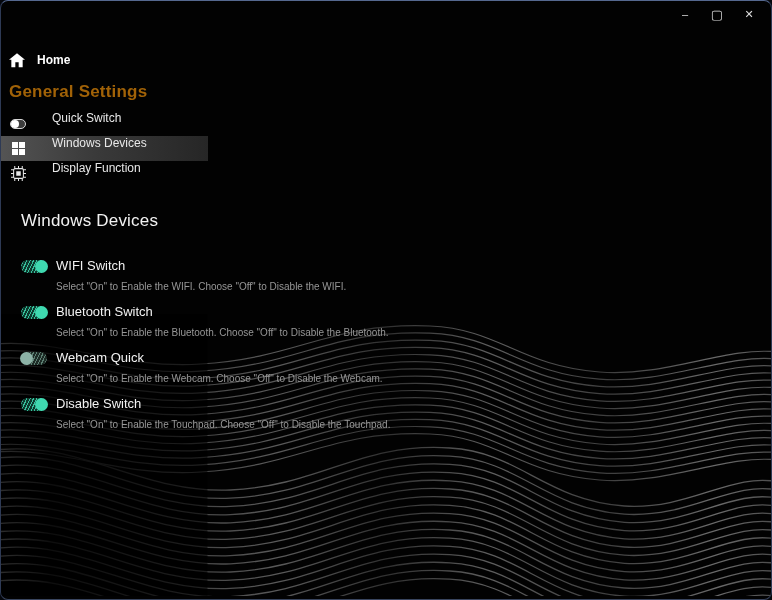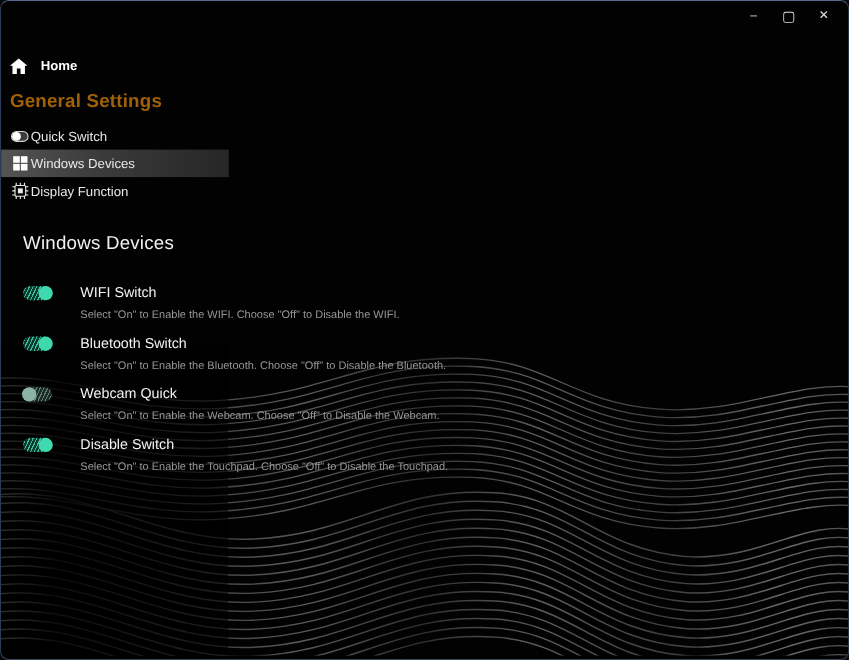--- a/index.html
+++ b/index.html
@@ -18,33 +18,33 @@
   .titlebar { height:28px; display:flex; justify-content:flex-end; align-items:flex-start; padding:3px 6px 0 0; position:relative; z-index:3; }
   .win-btn { width:32px; height:20px; display:flex; align-items:center; justify-content:center;
              color:#dcdcdc; font-size:11px; line-height:1; cursor:default; }
   .win-btn.max { font-size:13px; }
   
   .layout { display:flex; position:relative; z-index:2;flex-direction:column; }
   .sidebar { width:207px; flex-shrink:0; padding-top:19px; }
   .home-row { display:flex; align-items:center; height:24px; padding:0 8px; gap:12px; }
   .home-label { font-size:12px; font-weight:bold; color:#ffffff; }
   .section-title { font-size:17px; font-weight:bold; color:#a16207; padding:10px 8px 9px 8px; letter-spacing:.2px; }
-  .nav-item { display:flex; align-items:center; gap:2px; height:25px; padding:0 9px; font-size:12px; color:#e8e8e8; cursor:default; }
+  .nav-item { display:flex; gap:26px; height:25px; padding:0 9px; font-size:12px; color:#e8e8e8; cursor:default; }
   .nav-item.selected { background:linear-gradient(90deg,#545454 0%, #3a3a3a 45%, #262626 100%); }
   .nav-icon { width:16px; display:flex; justify-content:center; align-items:center; flex-shrink:0; }
   
   .mini-toggle { width:18px; height:10px; border:1px solid #d8d8d8; border-radius:6px; background:#3c3c3c; position:relative; }
   .mini-toggle::after { content:""; position:absolute; left:0px; top:0px; width:8px; height:8px; border-radius:50%; background:#ffffff; }
   
   .grid-icon { width:13px; height:13px; display:grid; grid-template-columns:6px 6px; grid-template-rows:6px 6px; gap:1px; }
   .grid-icon span { background:#ffffff; }
   
   .content { padding:25px 0 0 20px; flex:1; }
   .page-title { font-size:17px; color:#f2f2f2; font-weight:400; margin-bottom:27px; letter-spacing:.2px; }
-  .switch-row { display:flex; align-items:flex-start; gap:26px; margin-bottom:12px; }
+  .switch-row { display:flex; align-items:flex-start; gap:9px; margin-bottom:12px; }
   .toggle { width:26px; height:13px; border-radius:7px; position:relative; margin-top:2px; flex-shrink:0; cursor:default;
             background:repeating-linear-gradient(115deg,#0d3a2e 0px,#0d3a2e 2px,#38c09c 2px,#38c09c 3px); }
   .toggle .knob { position:absolute; width:13px; height:13px; border-radius:50%; top:0; right:-1px; background:#3fd9b0; }
   .toggle[data-state="off"] { background:repeating-linear-gradient(115deg,#1d2b26 0px,#1d2b26 2px,#5d8073 2px,#5d8073 3px); }
   .toggle[data-state="off"] .knob { right:auto; left:-1px; background:#8db3a7; }
   .switch-label { font-size:13px; color:#f2f2f2; margin-bottom:8px; }
   .switch-desc { font-size:10px; color:#979797; }
   
   .wave-bg { position:absolute; left:0; bottom:3px; width:100%; height:282px; z-index:1; pointer-events:none; }
 </style>

